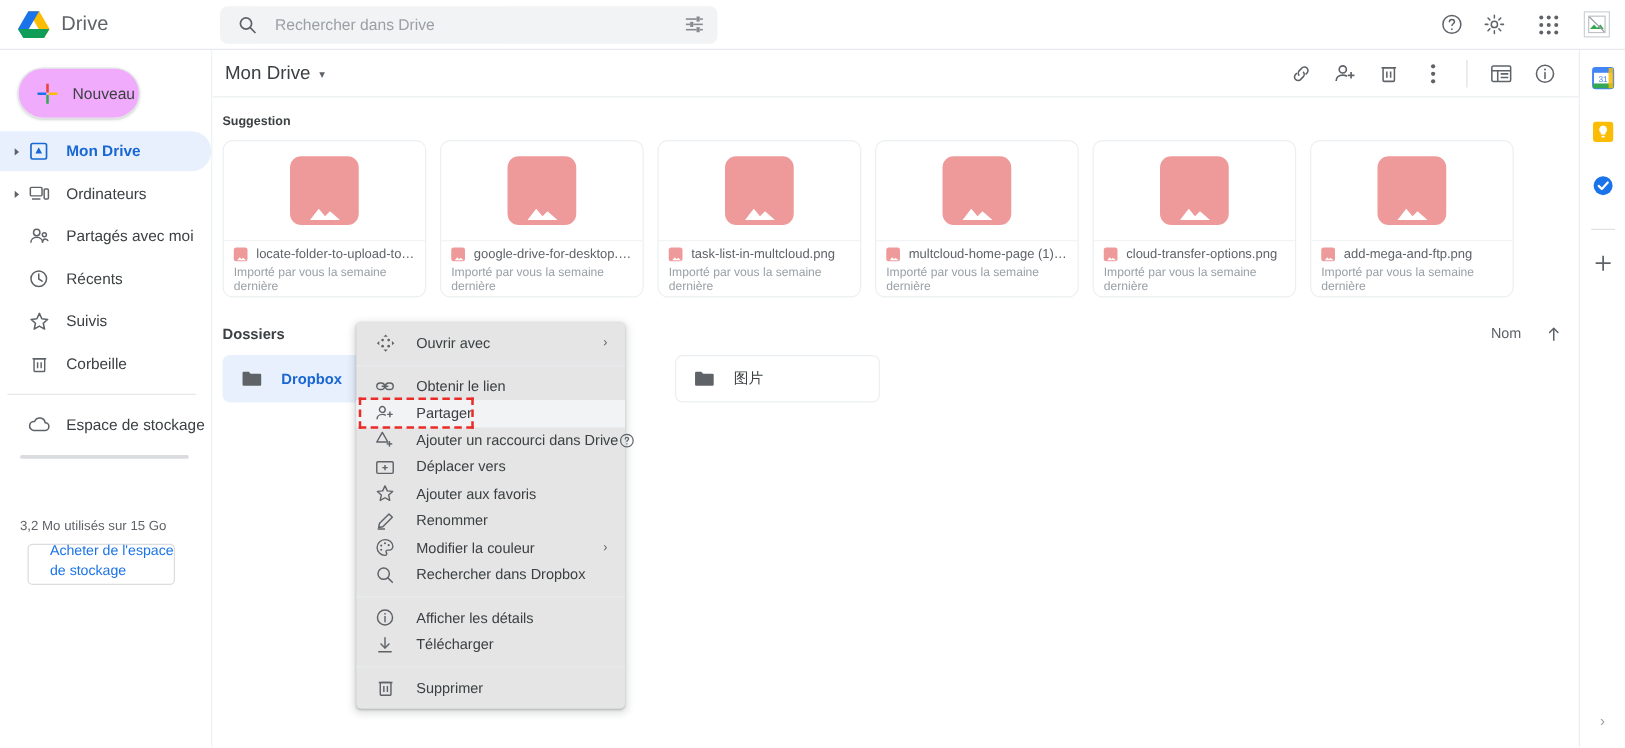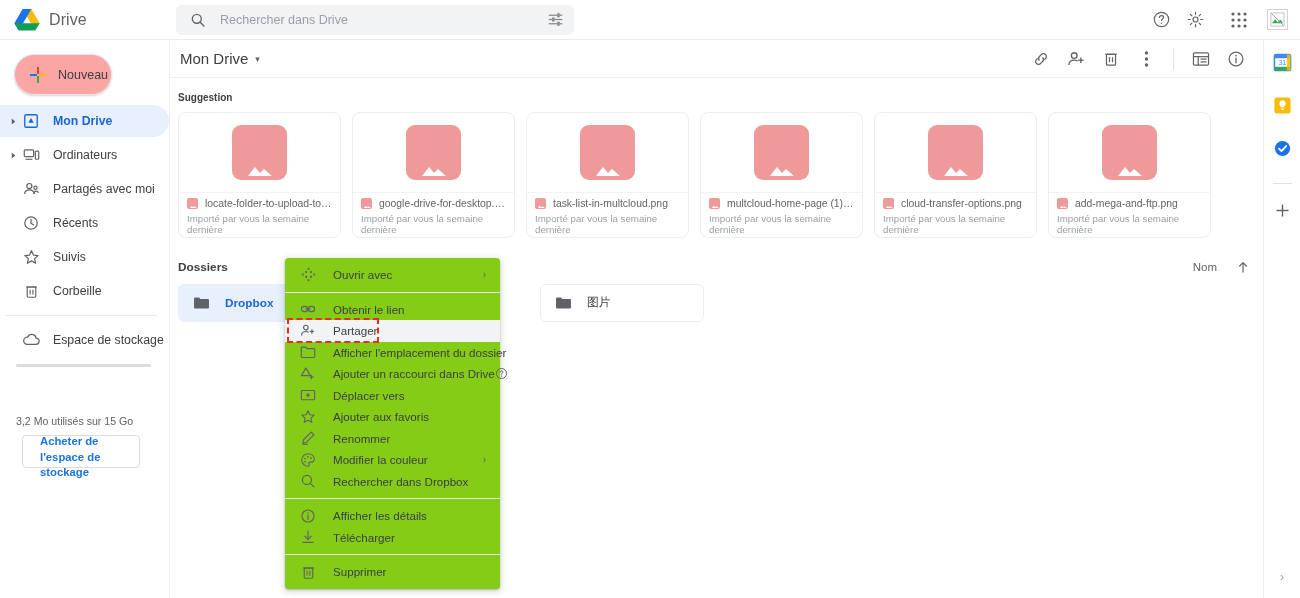--- a/index.html
+++ b/index.html
@@ -43,21 +43,21 @@
     position:relative; overflow:hidden;
   }
 
   
   .sidebar {
     position:absolute; top:40px; left:0; width:170px; height:558px;
     background:#fff; border-right:1px solid #eceff1;
   }
   .new-btn {
     margin:14px 0 10px 14px; width:98px; height:41px;
-    border:1px solid #e4e6e8; border-radius:22px; background:#fca5a5;
+    border:1px solid #e4e6e8; border-radius:22px; background:#f0abfc;
     box-shadow:0 1px 2px rgba(60,64,67,.22);
     display:flex; align-items:center; cursor:pointer;
   }
   .plus-ico { width:20px; height:20px; margin:0 10px 0 13px; position:relative; }
   .new-label { font-size:12.5px; color:#3c4043; }
 
   .nav-item {
     height:32px; display:flex; align-items:center;
     padding-left:6px; border-radius:0 16px 16px 0; cursor:pointer;
     font-size:12.3px; color:#3c4043; margin-bottom:2px;
@@ -70,21 +70,21 @@
   .sep { height:1px; background:#e6e8ea; margin:8px 12px 8px 6px; }
   .storage-bar { height:3px; background:#dadce0; border-radius:2px; margin:8px 18px 7px 16px; }
   .storage-text { font-size:10.6px; color:#5f6368; padding-left:16px;margin-top:48px; }
   .buy-btn {
     margin:8px 0 0 22px; width:118px; height:33px;
     border:1px solid #dadce0; border-radius:4px; background:#fff;
     position:relative; cursor:pointer;
   }
   .buy-txt {
     position:absolute; left:17px; top:-2px; width:104px;
-    font-size:11.3px; line-height:15.5px; color:#1a73e8; font-weight:bold;
+    font-size:11.3px; line-height:15.5px; color:#1a73e8; font-weight:normal;
   }
 
   
   .main { position:absolute; top:40px; left:170px; width:1093px; height:558px; background:#fff; }
   .crumbbar { height:38px; display:flex; align-items:center; padding:0 12px 0 10px; border-bottom:1px solid #eceff1; }
   .crumb { font-size:15px; color:#3c4043; }
   .crumb-caret { margin-left:7px; font-size:9px; color:#5f6368; }
   .crumb-actions { margin-left:auto; display:flex; align-items:center; gap:5px; }
   .cb-ico { width:30px; height:30px; display:flex; align-items:center; justify-content:center; border-radius:50%; cursor:pointer; }
   .vsep { width:1px; height:22px; background:#e0e2e4; margin:0 7px; }
@@ -127,21 +127,21 @@
     background:#fff; border-left:1px solid #eceff1;
     display:flex; flex-direction:column; align-items:center; padding-top:12px;
   }
   .rail-ico { width:21px; height:21px; margin-bottom:22px; cursor:pointer; display:flex; align-items:center; justify-content:center; }
   .rail-sep { width:19px; height:1px; background:#e0e2e4; margin:2px 0 16px 0; }
   .rail-bottom { position:absolute; bottom:14px; font-size:12px; color:#9aa0a6; cursor:pointer; }
 
   
   .ctxmenu {
     position:absolute; left:285px; top:258px; width:215px;
-    background:#84cc16; border-radius:4px;
+    background:#e5e5e5; border-radius:4px;
     box-shadow:0 2px 6px 2px rgba(60,64,67,.15), 0 1px 2px rgba(60,64,67,.3);
     padding:6px 0; z-index:50;
   }
   .mi { height:21.5px; display:flex; align-items:center; padding:0 10px 0 0; cursor:pointer; position:relative; }
   .mi.hl { background:#f1f3f4; }
   .mi-ico { width:24px; flex:0 0 24px; display:flex; align-items:center; justify-content:center; margin:0 13px 0 11px; }
   .mi-label { font-size:11.6px; color:#3c4043; white-space:nowrap; }
   .mi-right { margin-left:auto; display:flex; align-items:center; }
   .mi-arrow { font-size:10px; color:#5f6368; padding-right:4px; }
   .mi-sep { height:1px; background:#e8eaed; margin:6px 0; }
@@ -631,28 +631,20 @@
         <circle cx="6.6" cy="4.7" r="2.6"></circle>
           <path d="M1.8 13.6c0-2.8 2.1-4.5 4.8-4.5 1.2 0 2.3.3 3.1.9"></path>
         <line x1="13.4" y1="6.6" x2="13.4" y2="11.6"></line>
           <line x1="10.9" y1="9.1" x2="15.9" y2="9.1"></line>
       </svg>
     </span>
     <span class="mi-label">Partager</span>
     <span class="redbox"></span>
   </div>
 
-  <div class="mi">
-    <span class="mi-ico">
-      <svg class="icoSvg" width="16" height="14" viewBox="0 0 18 15" fill="none" stroke="#5f6368" stroke-width="1.3">
-        <path d="M1.4 3a1 1 0 0 1 1-1h4l1.5 1.7H15.6a1 1 0 0 1 1 1v8a1 1 0 0 1-1 1H2.4a1 1 0 0 1-1-1z"></path>
-      </svg>
-    </span>
-    <span class="mi-label">Afficher l'emplacement du dossier</span>
-  </div>
 
   <div class="mi">
     <span class="mi-ico">
       <svg class="icoSvg" width="16" height="16" viewBox="0 0 18 18" fill="none" stroke="#5f6368" stroke-width="1.3">
         <path d="M6.6 2.2l5 8.6h-10z" stroke-linejoin="round"></path>
         <line x1="13" y1="10" x2="13" y2="15"></line>
           <line x1="10.5" y1="12.5" x2="15.5" y2="12.5"></line>
       </svg>
     </span>
     <span class="mi-label">Ajouter un raccourci dans Drive</span>

